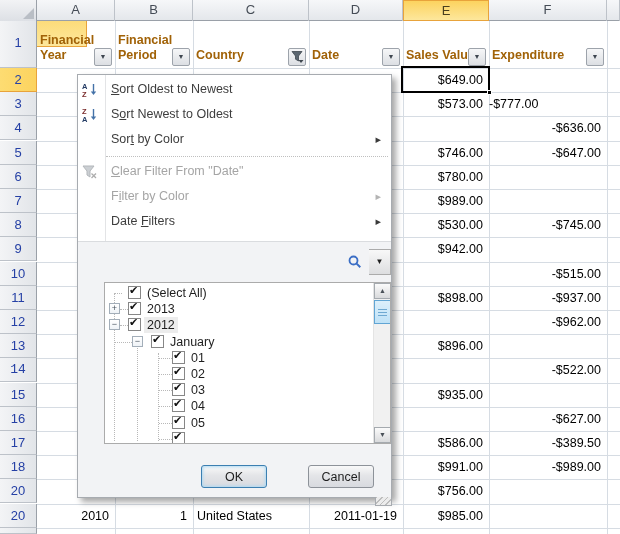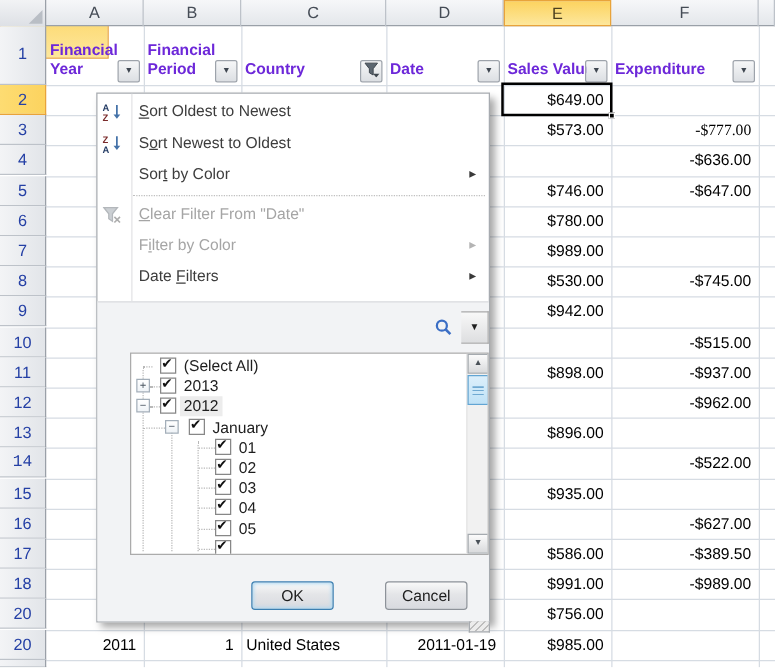--- a/index.html
+++ b/index.html
@@ -22,21 +22,21 @@
     border-left:11px solid transparent; border-bottom:11px solid #B9BEC5; }
   .rowhdr { position:absolute; left:0; width:37px; text-align:center;
     background:linear-gradient(90deg,#F3F4F6,#E2E5E9); border-bottom:1px solid #BDC2C9;
     border-right:1px solid #9AA0A8; font-size:13px; color:var(--rownum-blue); }
   .rowhdr.sel { background:linear-gradient(90deg,#FDDC72,var(--sel-fill));
     border-right:1px solid var(--sel-border); border-bottom:1px solid var(--sel-border); }
   
   .glv { position:absolute; width:1px; background:var(--gridline); }
   .glh { position:absolute; height:1px; background:var(--gridline); }
   .cellv { position:absolute; font-size:12.5px; color:#000; white-space:nowrap; overflow:hidden; }
-  .fieldlbl { position:absolute; font-size:12.5px; font-weight:bold; color:#6d28d9; line-height:15px; }
+  .fieldlbl { position:absolute; font-size:12.5px; font-weight:bold; color:#a16207; line-height:15px; }
   .fbtn { position:absolute; width:18px; height:18px; background:linear-gradient(180deg,#F6F7F8,#DCDFE3);
     border:1px solid #9DA3AB; border-radius:2px; text-align:center; }
   .fbtn .arr { font-size:7px; color:#3E4650; line-height:16px; display:block; }
   .selbox { position:absolute; border:2px solid #000; }
   .selbox .handle { position:absolute; right:-4px; bottom:-4px; width:5px; height:5px;
     background:#000; border:1px solid #fff; }
   
   .panel { position:absolute; left:77px; top:74px; width:315px; height:424px;
     background:#fff; border:1px solid #A7ABB0; box-shadow:4px 4px 6px rgba(0,0,0,0.35); z-index:10; }
   .lowerbg { position:absolute; left:0; top:166px; width:313px; height:256px;
@@ -313,31 +313,31 @@
     <div class="cellv" style="left: 403px; top: 189px; width: 80px; height: 24px; line-height: 24px; text-align: right;">$989.00</div>
     <div class="cellv" style="left: 403px; top: 213px; width: 80px; height: 24px; line-height: 24px; text-align: right;">$530.00</div>
     <div class="cellv" style="left: 403px; top: 237px; width: 80px; height: 24px; line-height: 24px; text-align: right;">$942.00</div>
     <div class="cellv" style="left: 403px; top: 286px; width: 80px; height: 24px; line-height: 24px; text-align: right;">$898.00</div>
     <div class="cellv" style="left: 403px; top: 334px; width: 80px; height: 24px; line-height: 24px; text-align: right;">$896.00</div>
     <div class="cellv" style="left: 403px; top: 383px; width: 80px; height: 24px; line-height: 24px; text-align: right;">$935.00</div>
     <div class="cellv" style="left: 403px; top: 431px; width: 80px; height: 24px; line-height: 24px; text-align: right;">$586.00</div>
     <div class="cellv" style="left: 403px; top: 455px; width: 80px; height: 24px; line-height: 24px; text-align: right;">$991.00</div>
     <div class="cellv" style="left: 403px; top: 479px; width: 80px; height: 24px; line-height: 24px; text-align: right;">$756.00</div>
     <div class="cellv" style="left: 403px; top: 504px; width: 80px; height: 24px; line-height: 24px; text-align: right;">$985.00</div>
-    <div class="cellv" style="left: 489px; top: 92px; width: 112px; height: 24px; line-height: 24px; text-align: right; font-family: Liberation Serif, serif;">-$777.00</div>
+    <div class="cellv" style="left: 489px; top: 92px; width: 112px; height: 24px; line-height: 24px; ">-$777.00</div>
     <div class="cellv" style="left: 489px; top: 116px; width: 112px; height: 24px; line-height: 24px; text-align: right;">-$636.00</div>
     <div class="cellv" style="left: 489px; top: 141px; width: 112px; height: 24px; line-height: 24px; text-align: right;">-$647.00</div>
     <div class="cellv" style="left: 489px; top: 213px; width: 112px; height: 24px; line-height: 24px; text-align: right;">-$745.00</div>
     <div class="cellv" style="left: 489px; top: 262px; width: 112px; height: 24px; line-height: 24px; text-align: right;">-$515.00</div>
     <div class="cellv" style="left: 489px; top: 286px; width: 112px; height: 24px; line-height: 24px; text-align: right;">-$937.00</div>
     <div class="cellv" style="left: 489px; top: 310px; width: 112px; height: 24px; line-height: 24px; text-align: right;">-$962.00</div>
     <div class="cellv" style="left: 489px; top: 358px; width: 112px; height: 24px; line-height: 24px; text-align: right;">-$522.00</div>
     <div class="cellv" style="left: 489px; top: 407px; width: 112px; height: 24px; line-height: 24px; text-align: right;">-$627.00</div>
     <div class="cellv" style="left: 489px; top: 431px; width: 112px; height: 24px; line-height: 24px; text-align: right;">-$389.50</div>
     <div class="cellv" style="left: 489px; top: 455px; width: 112px; height: 24px; line-height: 24px; text-align: right;">-$989.00</div>
-    <div class="cellv" style="left: 37px; top: 504px; width: 72px; height: 24px; line-height: 24px; text-align: right;">2011</div>
+    <div class="cellv" style="left: 37px; top: 504px; width: 72px; height: 24px; line-height: 24px; text-align: right;">2010</div>
     <div class="cellv" style="left: 115px; top: 504px; width: 72px; height: 24px; line-height: 24px; text-align: right;">1</div>
     <div class="cellv" style="left: 197px; top: 504px; width: 112px; height: 24px; line-height: 24px; text-align: left;">United States</div>
     <div class="cellv" style="left: 309px; top: 504px; width: 88px; height: 24px; line-height: 24px; text-align: right;">2011-01-19</div>
     <div class="selbox" style="left: 401px; top: 66px; width: 89px; height: 27px;">
       <div class="handle"></div>
     </div>
   </div>
 
 </body></html>

